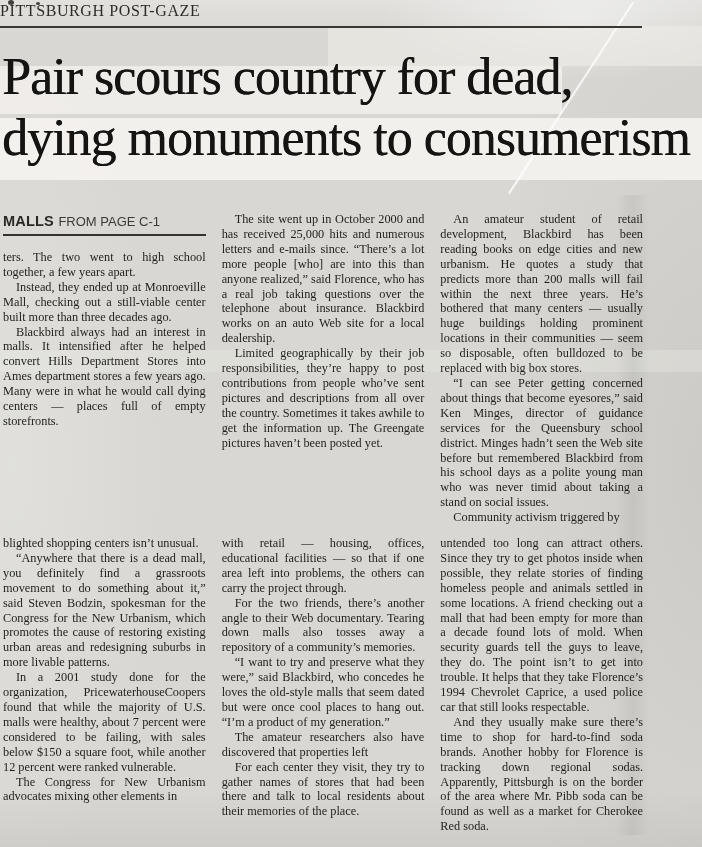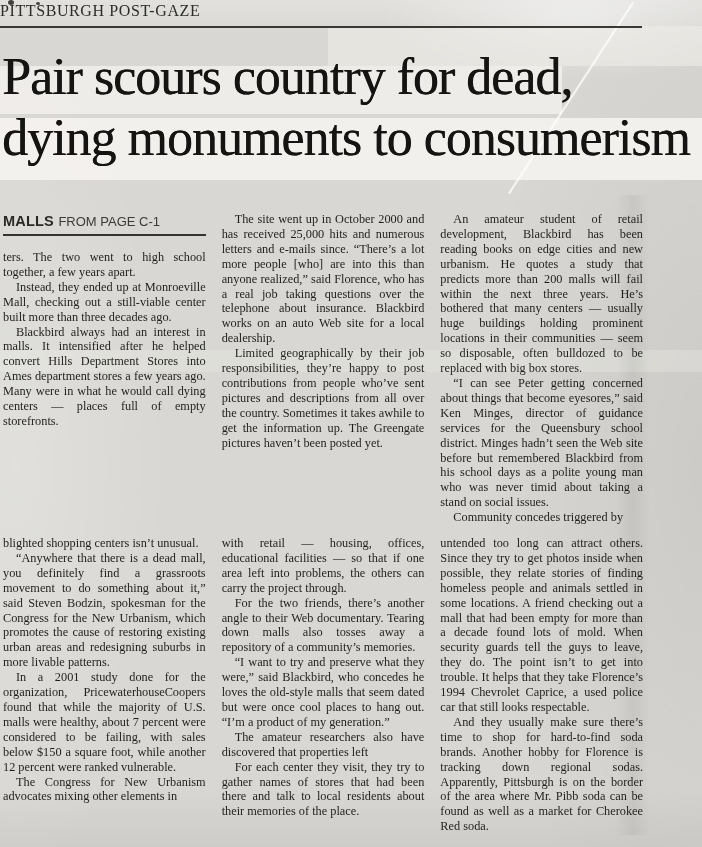--- a/index.html
+++ b/index.html
@@ -113,21 +113,21 @@
       <p class="indent">Instead, they ended up at Monroeville Mall, checking out a still-viable center built more than three decades ago.</p>
       <p class="indent">Blackbird always had an interest in malls. It intensified after he helped convert Hills Department Stores into Ames department stores a few years ago. Many were in what he would call dying centers — places full of empty storefronts.</p>
     </div>
     <div class="column">
       <p class="indent">The site went up in October 2000 and has received 25,000 hits and numerous letters and e-mails since. “There’s a lot more people [who] are into this than anyone realized,” said Florence, who has a real job taking questions over the telephone about insurance. Blackbird works on an auto Web site for a local dealership.</p>
       <p class="indent">Limited geographically by their job responsibilities, they’re happy to post contributions from people who’ve sent pictures and descriptions from all over the country. Sometimes it takes awhile to get the information up. The Greengate pictures haven’t been posted yet.</p>
     </div>
     <div class="column">
       <p class="indent">An amateur student of retail development, Blackbird has been reading books on edge cities and new urbanism. He quotes a study that predicts more than 200 malls will fail within the next three years. He’s bothered that many centers — usually huge buildings holding prominent locations in their communities — seem so disposable, often bulldozed to be replaced with big box stores.</p>
       <p class="indent">“I can see Peter getting concerned about things that become eyesores,” said Ken Minges, director of guidance services for the Queensbury school district. Minges hadn’t seen the Web site before but remembered Blackbird from his school days as a polite young man who was never timid about taking a stand on social issues.</p>
-      <p class="indent">Community concedes triggered by</p>
+      <p class="indent">Community activism triggered by</p>
     </div>
   </div>
 
   <div class="cols cols-bottom">
     <div class="column">
       <p>blighted shopping centers isn’t unusual.</p>
       <p class="indent">“Anywhere that there is a dead mall, you definitely find a grassroots movement to do something about it,” said Steven Bodzin, spokesman for the Congress for the New Urbanism, which promotes the cause of restoring existing urban areas and redesigning suburbs in more livable patterns.</p>
       <p class="indent">In a 2001 study done for the organization, PricewaterhouseCoopers found that while the majority of U.S. malls were healthy, about 7 percent were considered to be failing, with sales below $150 a square foot, while another 12 percent were ranked vulnerable.</p>
       <p class="indent">The Congress for New Urbanism advocates mixing other elements in</p>
     </div>

